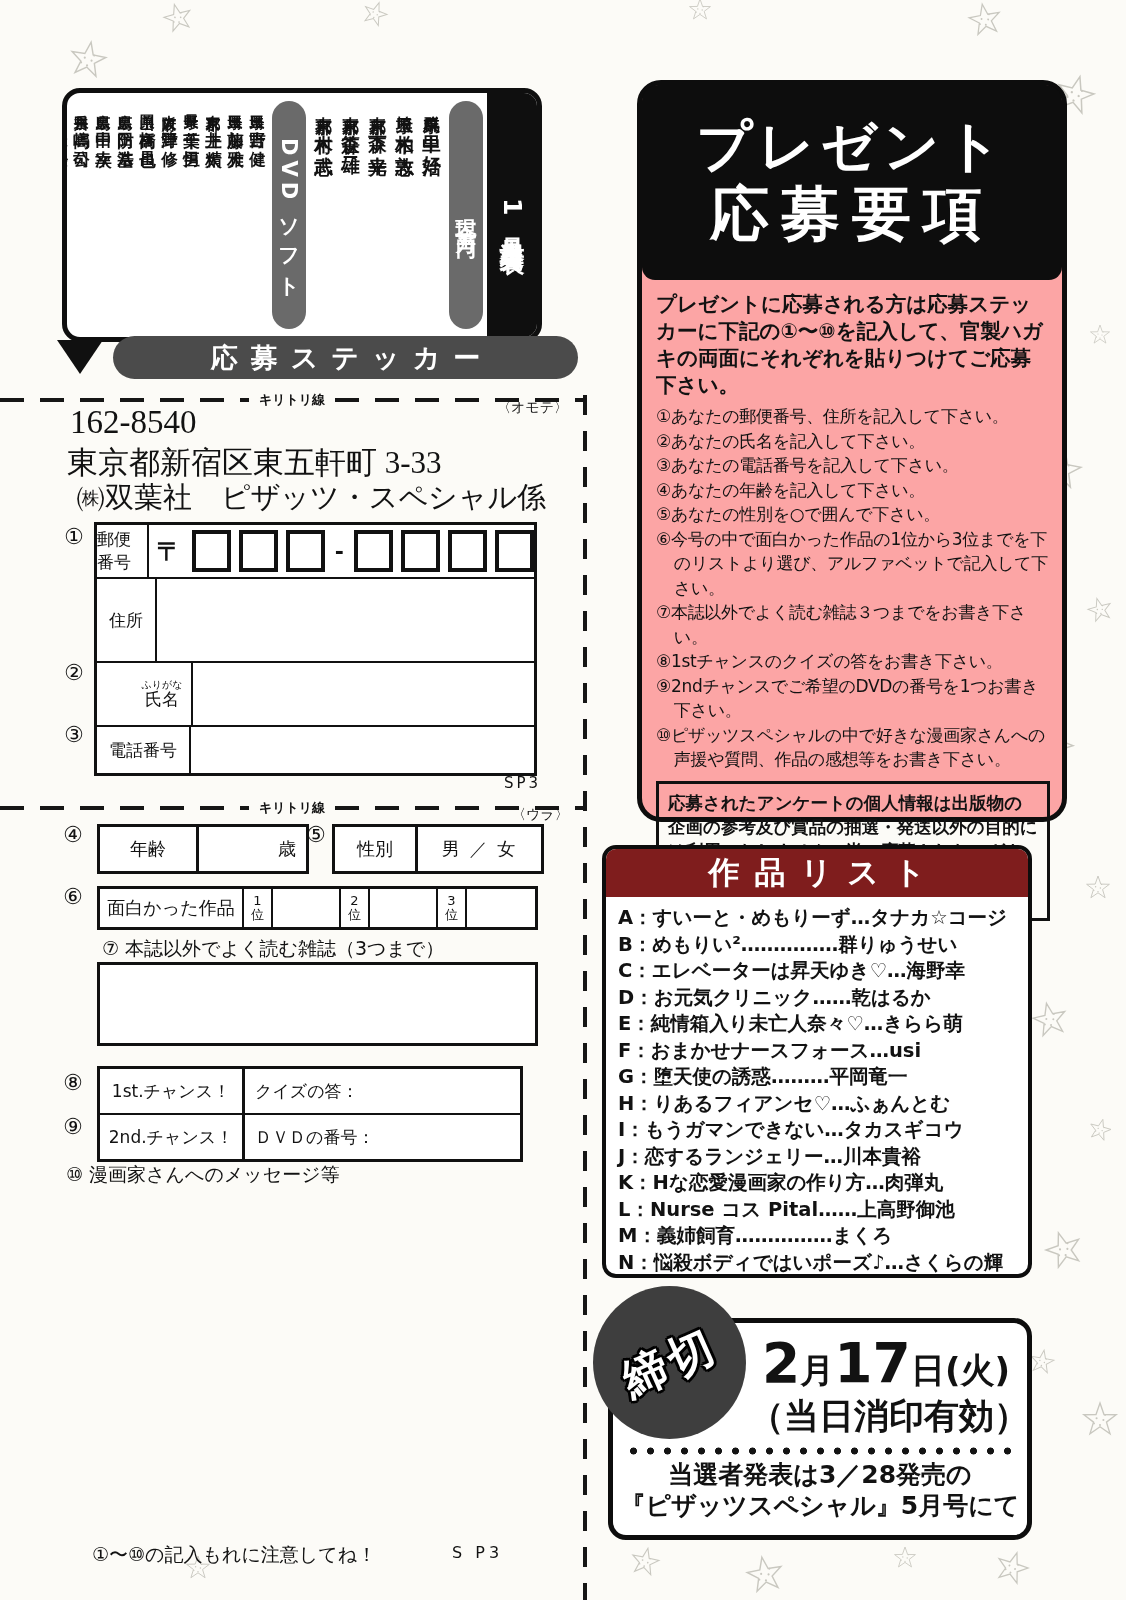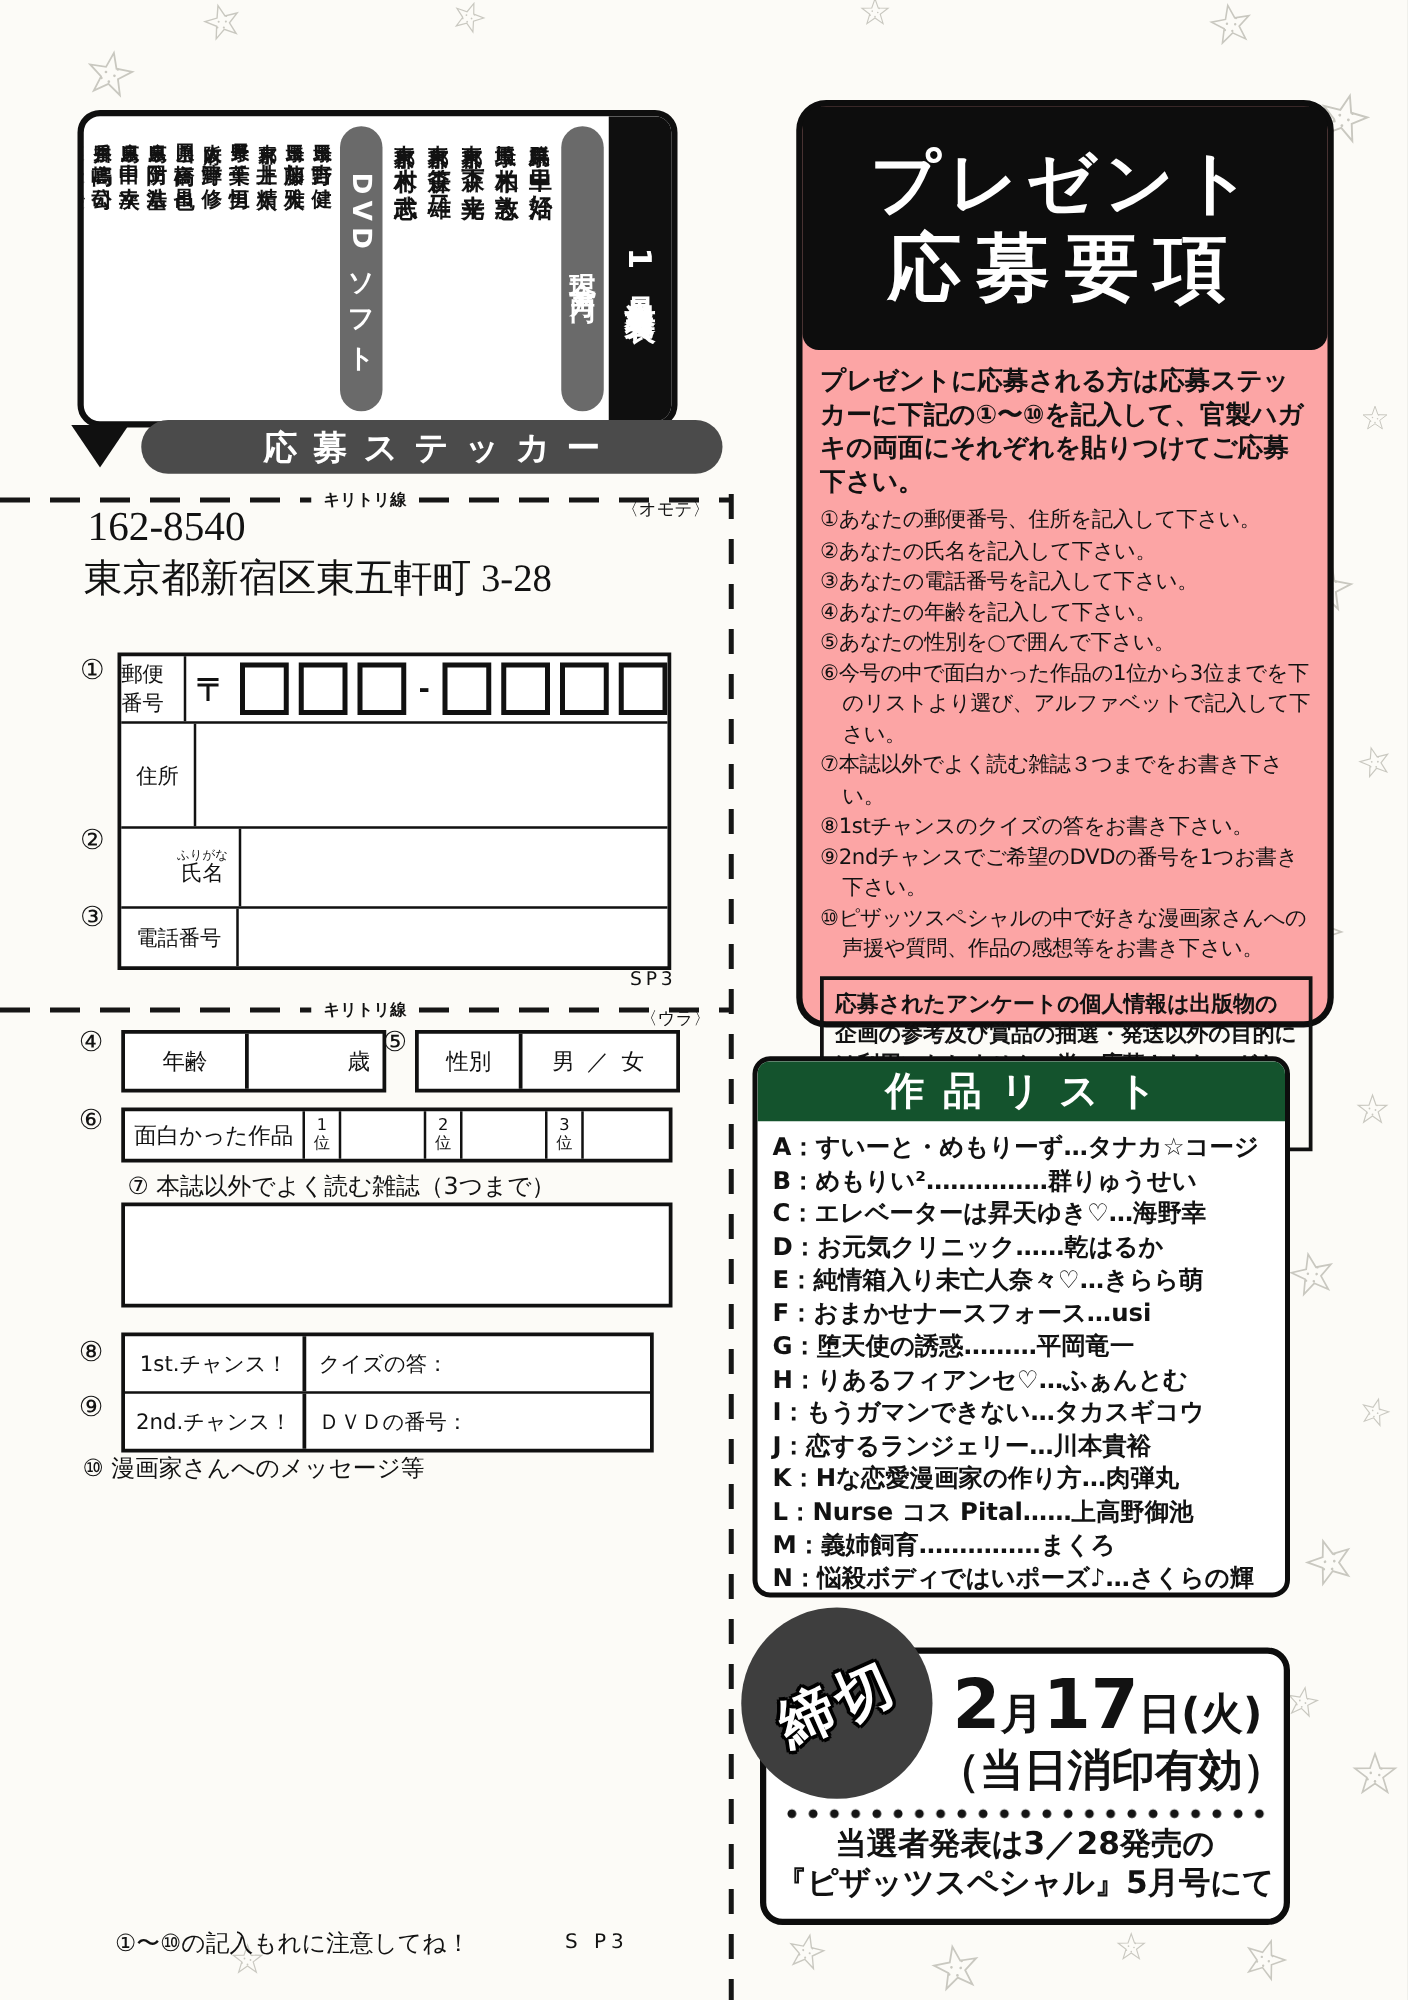--- a/index.html
+++ b/index.html
@@ -104,21 +104,21 @@
   .gl-body{padding:11px 12px 0 14px;}
   .gl-intro{font-size:20.5px;font-weight:bold;line-height:27px;}
   .gl-steps{margin-top:5px;}
   .gl-step{font-size:17px;line-height:24.5px;padding-left:1.05em;text-indent:-1.05em;letter-spacing:-0.3px;}
   .gl-privacy{margin-top:9px;border:3px solid #111;padding:7px 9px;font-family:"Liberation Serif","DejaVu Serif",serif;
               font-size:17.5px;line-height:24px;font-weight:600;}
 
   
   .works{position:absolute;left:602px;top:845px;width:430px;height:433px;border:4px solid #0d0d0d;border-radius:14px;
          background:#fff;overflow:hidden;box-sizing:border-box;}
-  .works-title{height:48px;background:#14532d;color:#fff;display:flex;align-items:center;justify-content:center;
+  .works-title{height:48px;background:#7f1d1d;color:#fff;display:flex;align-items:center;justify-content:center;
                font-size:31px;font-weight:900;letter-spacing:15px;padding-left:15px;box-sizing:border-box;}
   .works-list{padding:8px 8px 0 12px;}
   .work-item{font-size:19.5px;font-weight:bold;line-height:26.5px;white-space:nowrap;}
 
   
   .deadline-box{position:absolute;left:608px;top:1318px;width:424px;height:222px;border:5px solid #0d0d0d;
                 border-radius:18px;background:#fff;box-sizing:border-box;}
   .dl-circle{position:absolute;left:593px;top:1286px;width:153px;height:153px;border-radius:50%;background:#3e3e3e;
              display:flex;align-items:center;justify-content:center;}
   .dl-badge{color:#fff;font-size:45px;font-weight:900;transform:rotate(-24deg);letter-spacing:4px;
@@ -238,21 +238,22 @@
   </div>
   <div class="cutline" id="cutline-back">
     <div class="dash"></div>
     <span class="cl-label">キリトリ線</span>
     <div class="dash"></div>
   </div>
   <div class="vdash"></div>
 
   <span class="side-label" id="omote">〈オモテ〉</span>
   <div class="addr-zip serif">162-8540</div>
-  <div class="addr-1 serif">東京都新宿区東五軒町 3-28</div>
+  <div class="addr-1 serif">東京都新宿区東五軒町 3-33</div>
+  <div class="addr-2 serif">㈱双葉社　ピザッツ・スペシャル係</div>
 
   <span class="marker" id="m1">①</span>
   <span class="marker" id="m2">②</span>
   <span class="marker" id="m3">③</span>
 
   <div class="ftable">
     <div class="frow r-post">
       <div class="fcell-label w-post">郵便番号</div>
       <div class="fcontent postal-content">
         <span class="pmark">〒</span>

